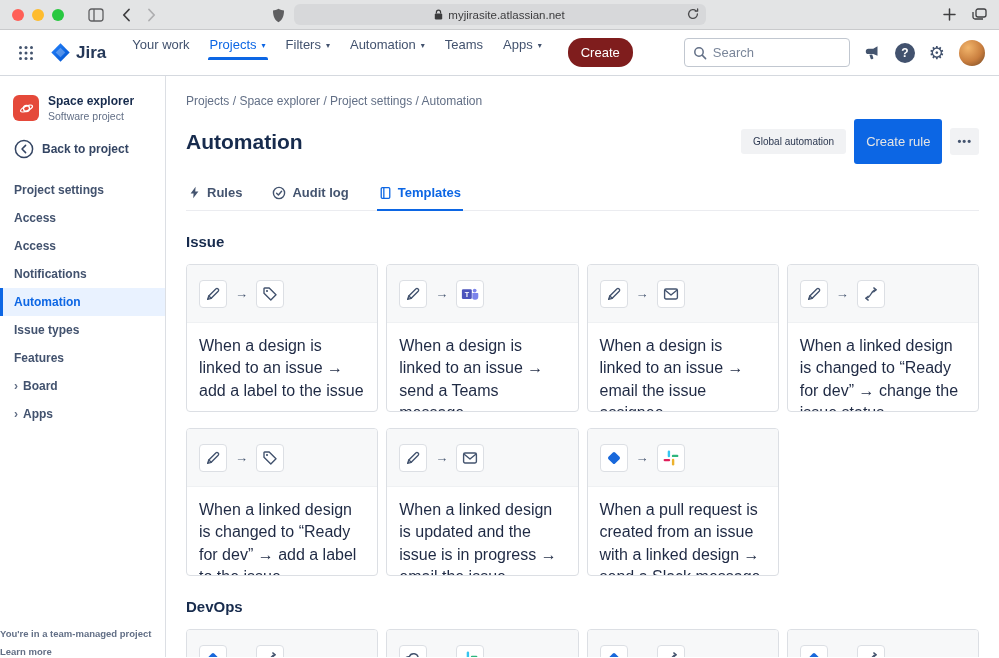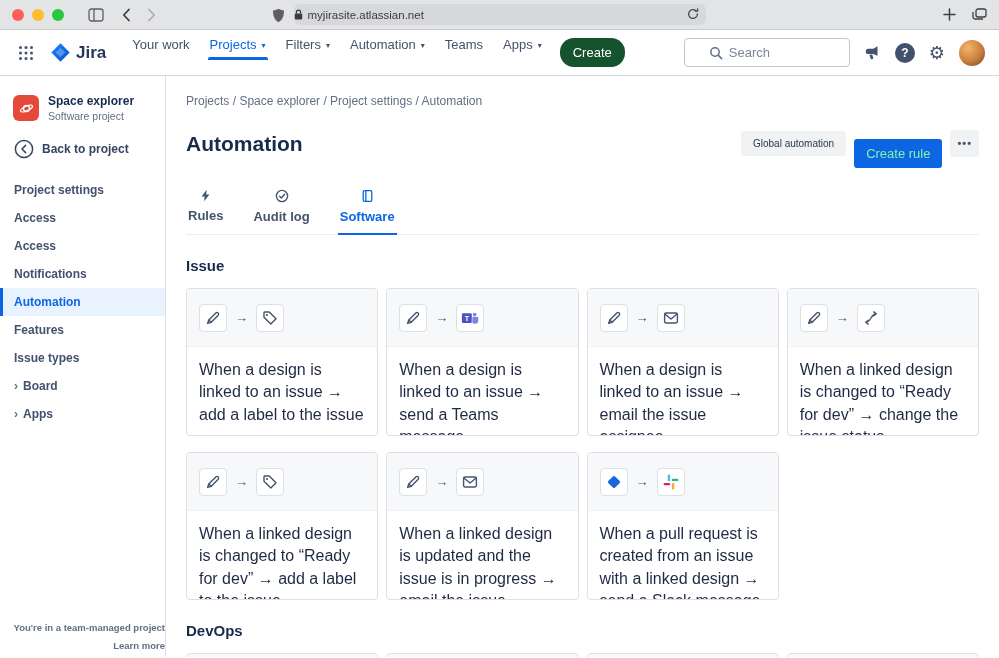--- a/index.html
+++ b/index.html
@@ -6,35 +6,35 @@
   html,body { width: 999px; height: 658px; overflow: hidden; }
   body { font-family: "Liberation Sans", sans-serif; background: #fff; color:#172B4D; position: relative; }
 
   
   .chrome { height:30px; background:#E3E4E5; border-bottom:1px solid #C9CACC; display:flex; align-items:center; position:relative; padding:0 12px; }
   .tl { width:12px; height:12px; border-radius:50%; margin-right:8px; }
   .tl.red{background:#FF5F57} .tl.yellow{background:#FEBC2E} .tl.green{background:#28C840}
   .chrome-ico { display:flex; align-items:center; justify-content:center; }
   .chrome-ico.panel{margin-left:16px} .chrome-ico.back{margin-left:18px} .chrome-ico.fwd{margin-left:16px}
   .chrome-right{ margin-left:auto; display:flex; align-items:center; gap:16px; }
-  .url-pill { position:absolute; left:50%; transform:translateX(-50%); width:412px; height:21px; background:#D7D8DA; border-radius:6px; display:flex; align-items:center; justify-content:flex-start; gap:5px; font-size:11.5px; color:#3C3C3E; }
+  .url-pill { position:absolute; left:50%; transform:translateX(-50%); width:412px; height:21px; background:#D7D8DA; border-radius:6px; display:flex; align-items:center; justify-content:center; gap:5px; font-size:11.5px; color:#3C3C3E; }
   .url-pill .reload { position:absolute; right:7px; top:4px; }
   .shield-wrap { position:absolute; left:calc(50% - 228px); top:8px; }
 
   
   .topnav { height:46px; display:flex; align-items:center; padding:0 14px; border-bottom:1px solid #D5D9DF; background:#fff; }
   .appgrid { margin-right:6px; padding:4px; cursor:pointer; display:flex; }
   .logo { display:flex; align-items:center; gap:5px; margin:0 16px 0 6px; font-size:17px; font-weight:700; color:#253858; }
   .nav-items { display:flex; height:46px; }
   .nav-item { position:relative; height:30px; display:flex; align-items:center; gap:5px; padding:0 10px; font-size:13px; font-weight:500; color:#42526E; cursor:pointer; white-space:nowrap; }
   .nav-item .chev { font-size:8px; line-height:1; margin-top:2px; }
   .nav-item.active { color:#0C66E4; }
   .nav-item.active::after { content:""; position:absolute; left:8px; right:8px; bottom:0; height:3px; background:#0C66E4; border-radius:2px 2px 0 0; }
-  .create-btn { background:#14532d; color:#fff; border:none; border-radius:14px; font-size:13px; font-weight:500; padding:7px 13px; margin-left:8px; cursor:pointer; font-family:inherit; }
-  .search-wrap { margin-left:auto; display:flex; align-items:center; gap:6px; width:166px; height:29px; border:1px solid #C1C7D0; border-radius:4px; padding:0 24px; background:#fff; }
+  .create-btn { background:#7f1d1d; color:#fff; border:none; border-radius:14px; font-size:13px; font-weight:500; padding:7px 13px; margin-left:16px; cursor:pointer; font-family:inherit; }
+  .search-wrap { margin-left:auto; display:flex; align-items:center; gap:6px; width:166px; height:29px; border:1px solid #C1C7D0; border-radius:4px; padding:0 8px; background:#fff; }
   .search-wrap input { border:none; outline:none; width:100%; font-size:13px; font-family:inherit; color:#172B4D; background:transparent; }
   .search-wrap input::placeholder { color:#7A869A; }
   .nav-right { display:flex; align-items:center; gap:14px; margin-left:14px; }
   .icon-plain { display:flex; align-items:center; justify-content:center; cursor:pointer; color:#42526E; }
   .help-circle { width:20px; height:20px; border-radius:50%; background:#42526E; color:#fff; font-size:12px; font-weight:700; display:flex; align-items:center; justify-content:center; cursor:pointer; }
   .gear { font-size:18px; color:#42526E; cursor:pointer; line-height:1; }
   .avatar { width:26px; height:26px; border-radius:50%; background: radial-gradient(circle at 35% 30%, #F2B56B 0%, #C97E3E 55%, #6E4422 100%); cursor:pointer; }
 
   
   .shell { display:flex; height:581px; }
@@ -42,35 +42,35 @@
   
   .sidebar { width:166px; min-width:166px; border-right:1px solid #DCDFE4; position:relative; padding-top:16px; background:#fff; }
   .proj { display:flex; gap:9px; align-items:center; padding:2px 13px 12px; }
   .proj-icon { width:26px; height:26px; min-width:26px; border-radius:6px; background:#E5493A; display:flex; align-items:center; justify-content:center; }
   .proj-name { font-size:12px; font-weight:700; color:#172B4D; }
   .proj-type { font-size:10.5px; color:#626F86; margin-top:2px; }
   .back-row { display:flex; gap:7px; align-items:center; padding:4px 13px 16px; font-size:12px; font-weight:600; color:#344563; cursor:pointer; }
   .side-item { height:28px; display:flex; align-items:center; gap:5px; padding-left:11px; border-left:3px solid transparent; font-size:12px; font-weight:600; color:#42526E; cursor:pointer; }
   .side-item .side-chev { font-size:12px; color:#626F86; line-height:1; }
   .side-item.selected { background:#E9F2FF; color:#0C66E4; border-left-color:#0C66E4; }
-  .sidebar-footer { position:absolute; bottom:6px; left:0; right:0; text-align:right; font-size:9.5px; font-weight:700; color:#626F86; }
+  .sidebar-footer { position:absolute; bottom:0; left:0; right:0; text-align:left; font-size:9.5px; font-weight:700; color:#626F86; }
   .sidebar-footer .flink { margin-top:7px; cursor:pointer; }
 
   
   .main { flex:1; padding:18px 20px 0 20px; overflow:hidden; }
   .breadcrumb { font-size:12px; color:#626F86; }
   .breadcrumb .seg { cursor:pointer; }
   .page-header { display:flex; align-items:center; margin-top:11px; }
   .page-title { font-size:21px; font-weight:600; color:#172B4D; }
   .actions { margin-left:auto; display:flex; gap:8px; align-items:center; }
   .btn-subtle { background:#F1F2F4; color:#2B3750; border:none; border-radius:3px; font-size:10px; font-weight:500; padding:7px 12px; cursor:pointer; font-family:inherit; }
-  .btn-primary { background:#0C66E4; color:#86efac; border:none; border-radius:3px; font-size:13px; font-weight:500; padding:7px 12px; cursor:pointer; font-family:inherit;margin-top:20px; }
+  .btn-primary { background:#0C66E4; color:#e5e5e5; border:none; border-radius:3px; font-size:13px; font-weight:500; padding:15px 12px; cursor:pointer; font-family:inherit; }
   .btn-more { background:#F1F2F4; color:#44546F; border:none; border-radius:3px; font-size:11px; font-weight:700; padding:8px 7px; letter-spacing:1px; cursor:pointer; font-family:inherit; line-height:1; }
   .tabs { display:flex; gap:26px; margin-top:17px; border-bottom:1px solid #EBECF0; }
-  .tab { display:flex; align-items:center; gap:6px; font-size:13px; font-weight:600; color:#44546F; padding:4px 2px 10px; position:relative; cursor:pointer;flex-direction:column; }
+  .tab { display:flex; align-items:center; gap:6px; font-size:13px; font-weight:600; color:#44546F; padding:4px 2px 10px; position:relative; cursor:pointer; }
   .tab.active { color:#0C66E4; }
   .tab.active::after { content:""; position:absolute; left:0; right:0; bottom:-1px; height:2px; background:#0C66E4; }
   .section-title { font-size:15px; font-weight:700; color:#172B4D; margin:22px 0 14px; }
   .card-grid { display:grid; grid-template-columns:repeat(4, 1fr); gap:16px 8px; }
   .card { border:1px solid #DCDFE4; border-radius:4px; background:#fff; height:148px; overflow:hidden; cursor:pointer; display:flex; flex-direction:column; }
   .card-head { background:#F7F8F9; height:58px; min-height:58px; display:flex; align-items:center; gap:8px; padding:0 12px; border-bottom:1px solid #EFF1F3; }
   .badge { width:28px; height:28px; min-width:28px; background:#fff; border:1px solid #DCDFE4; border-radius:4px; display:flex; align-items:center; justify-content:center; }
   .head-arrow { color:#44546F; font-size:13px; }
   .card-body { padding:12px 12px 0; font-size:16px; line-height:1.4; color:#1F2A44; }
 </style>
@@ -248,24 +248,24 @@
         <div class="side-item">
           <span>Access</span>
         </div>
         <div class="side-item">
           <span>Notifications</span>
         </div>
         <div class="side-item selected">
           <span>Automation</span>
         </div>
         <div class="side-item">
+          <span>Issue types</span>
+        </div>
+        <div class="side-item">
           <span>Features</span>
-        </div>
-        <div class="side-item">
-          <span>Issue types</span>
         </div>
         <div class="side-item">
           <span class="side-chev">›</span>
           <span>Board</span>
         </div>
         <div class="side-item">
           <span class="side-chev">›</span>
           <span>Apps</span>
         </div>
       </nav>
@@ -306,21 +306,21 @@
           </span>
           <span>Audit log</span>
         </div>
         <div class="tab active">
           <span style="display: flex;">
             <svg width="13" height="14" viewBox="0 0 14 14" fill="none" stroke="#0C66E4" stroke-width="1.4" stroke-linejoin="round">
               <rect x="2.4" y="1.2" width="9.2" height="11.6" rx="1.2"></rect>
               <path d="M5.2 1.2 V12.8"></path>
             </svg>
           </span>
-          <span>Software</span>
+          <span>Templates</span>
         </div>
       </div>
 
     <div id="sections">
         <div class="section-title">Issue</div>
         <div class="card-grid">
           <div class="card">
             <div class="card-head">
               <span class="badge">
                 <span style="display: flex;">

